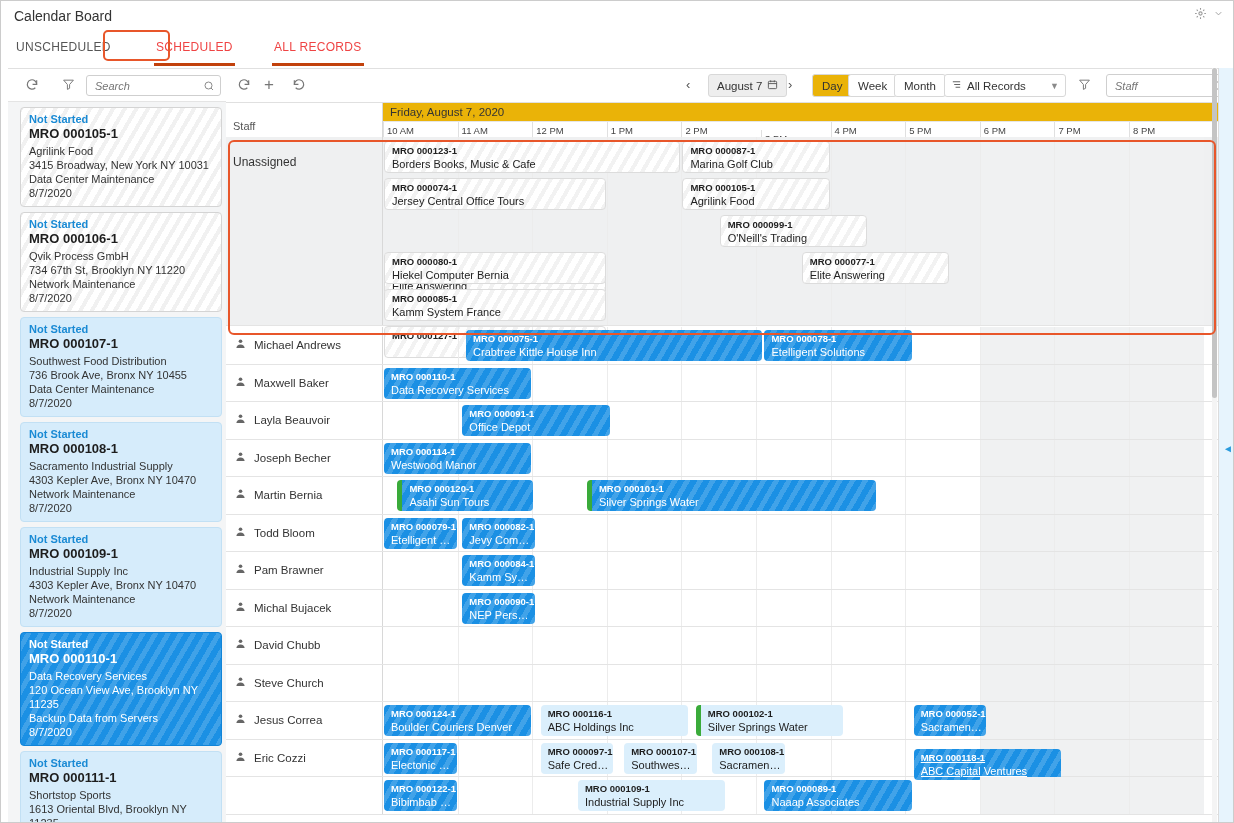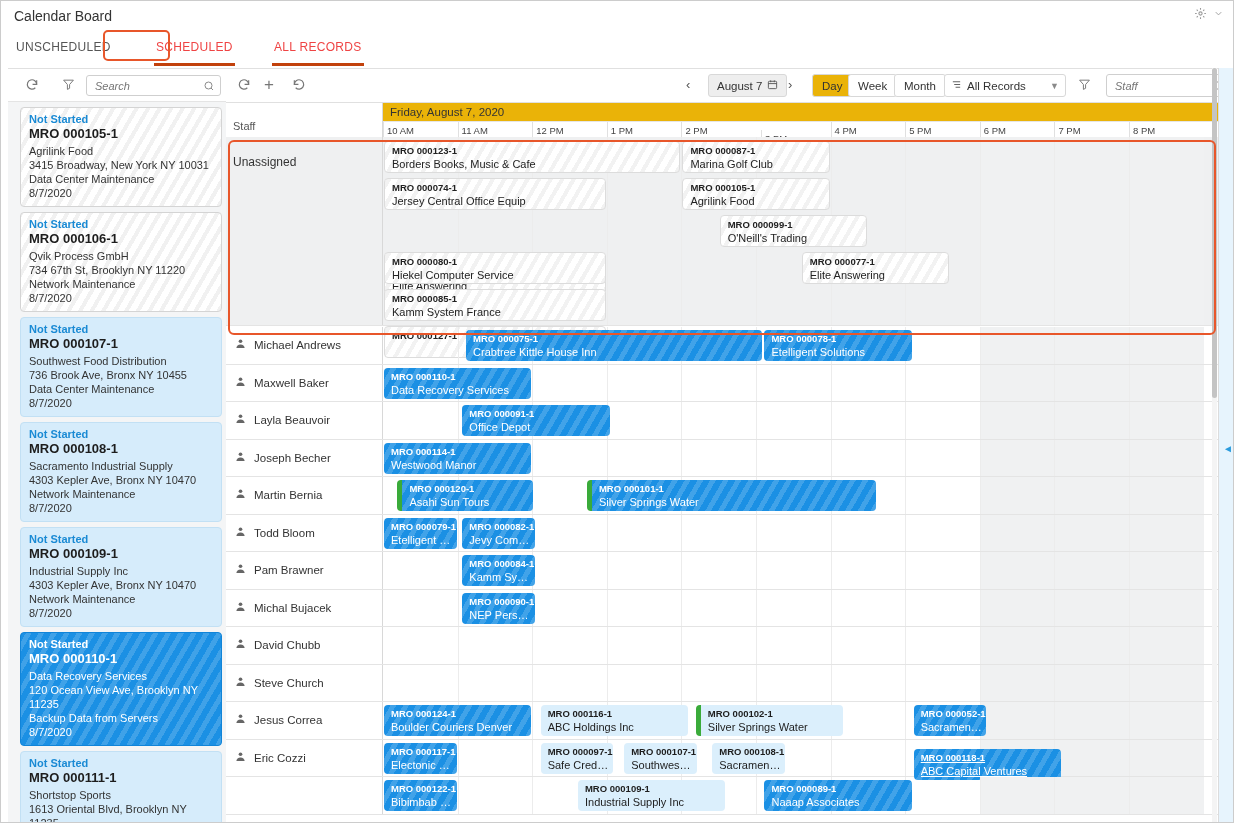--- a/index.html
+++ b/index.html
@@ -381,37 +381,37 @@
           <div class="ev white" style="left: 1px; width: 296.4px; top: 4px; height: 32px;">
             <div class="eid">MRO 000123-1</div>
             <div class="etxt">Borders Books, Music &amp; Cafe</div>
           </div>
           <div class="ev white" style="left: 299.4px; width: 147.2px; top: 4px; height: 32px;">
             <div class="eid">MRO 000087-1</div>
             <div class="etxt">Marina Golf Club</div>
           </div>
           <div class="ev white" style="left: 1px; width: 221.8px; top: 41px; height: 32px;">
             <div class="eid">MRO 000074-1</div>
-            <div class="etxt">Jersey Central Office Equip</div>
+            <div class="etxt">Jersey Central Office Tours</div>
           </div>
           <div class="ev white" style="left: 299.4px; width: 147.2px; top: 41px; height: 32px;">
             <div class="eid">MRO 000105-1</div>
             <div class="etxt">Agrilink Food</div>
           </div>
           <div class="ev white" style="left: 1px; width: 221.8px; top: 78px; height: 32px; margin-top: 48px;">
             <div class="eid">MRO 000076-1</div>
             <div class="etxt">Elite Answering</div>
           </div>
           <div class="ev white" style="left: 336.7px; width: 147.2px; top: 78px; height: 32px;">
             <div class="eid">MRO 000099-1</div>
             <div class="etxt">O'Neill's Trading</div>
           </div>
           <div class="ev white" style="left: 1px; width: 221.8px; top: 115px; height: 32px;">
             <div class="eid">MRO 000080-1</div>
-            <div class="etxt">Hiekel Computer Service</div>
+            <div class="etxt">Hiekel Computer Bernia</div>
           </div>
           <div class="ev white" style="left: 418.76px; width: 147.2px; top: 115px; height: 32px;">
             <div class="eid">MRO 000077-1</div>
             <div class="etxt">Elite Answering</div>
           </div>
           <div class="ev white" style="left: 1px; width: 221.8px; top: 152px; height: 32px;">
             <div class="eid">MRO 000085-1</div>
             <div class="etxt">Kamm System France</div>
           </div>
           <div class="ev white" style="left: 1px; width: 221.8px; top: 189px; height: 32px;">

